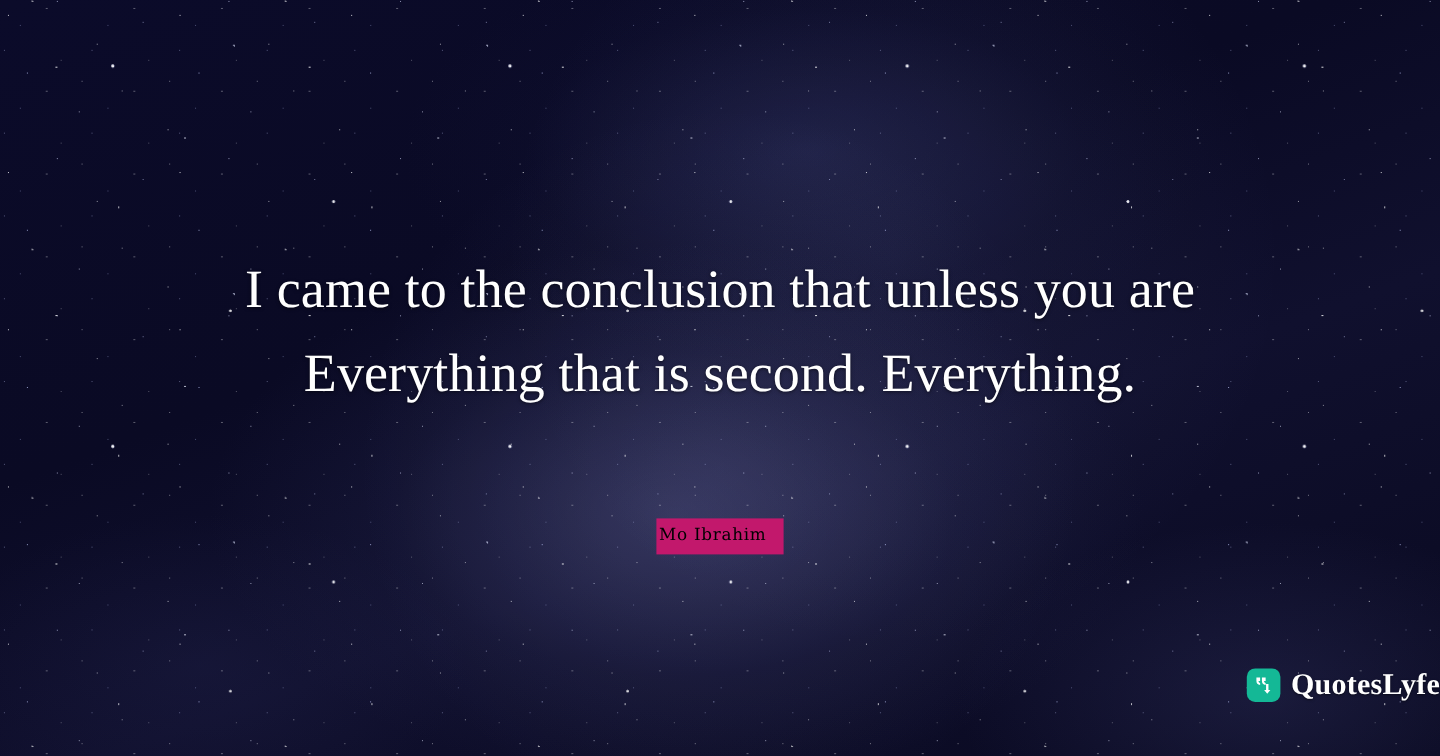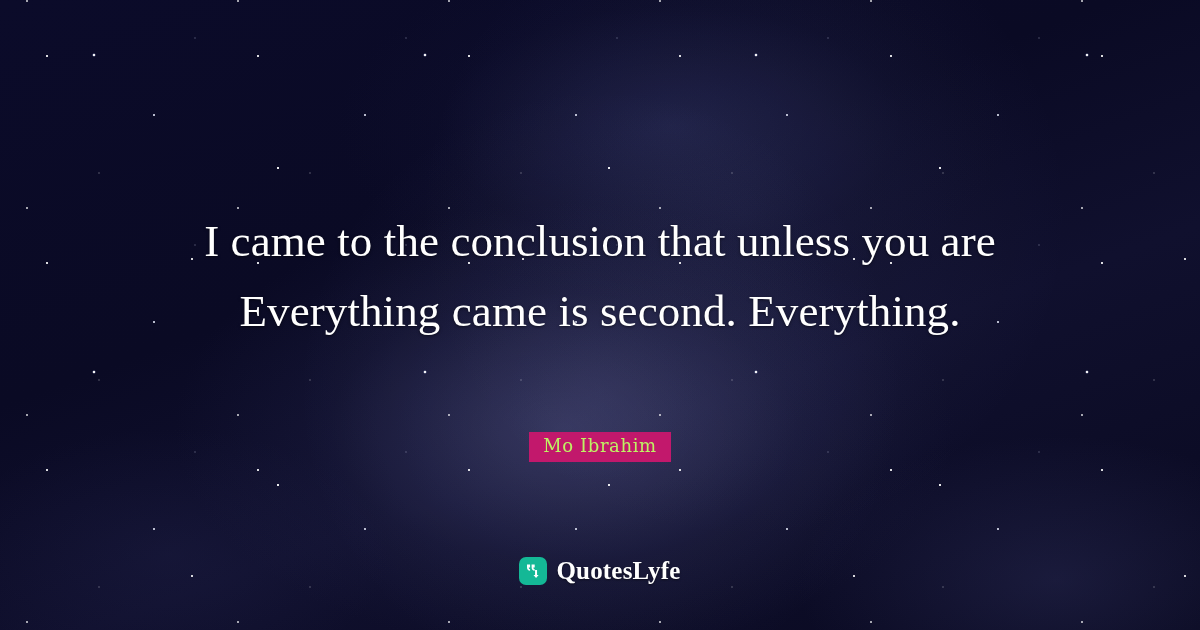--- a/index.html
+++ b/index.html
@@ -126,39 +126,39 @@
     position: absolute;
     left: 0;
     right: 0;
     top: 432px;
     display: flex;
     justify-content: center;
   }
   .author-badge {
     display: inline-block;
     background: #c2186c;
-    color: #bef264;
+    color: #000000;
     font-family: "DejaVu Serif", serif;
-    font-size: 18px;
+    font-size: 14px;
     font-weight: 400;
     letter-spacing: 0.6px;
-    padding: 4px 14px 6px 14px;
+    padding: 4px 14px 6px 2px;
     line-height: 20px;
     white-space: nowrap;
   }
 
   
   .brand {
     position: absolute;
     left: 0;
     right: 0;
     top: 557px;
     display: flex;
     align-items: center;
-    justify-content: center;
+    justify-content: flex-end;
     gap: 9px;
   }
   .brand-mark {
     width: 28px;
     height: 28px;
     border-radius: 7px;
     background: #14b896;
     display: flex;
     align-items: center;
     justify-content: center;
@@ -185,21 +185,21 @@
   <div class="sky-haze"></div>
   <div class="stars stars-dense"></div>
   <div class="stars stars-sm"></div>
   <div class="stars stars-md"></div>
   <div class="stars stars-lg"></div>
 
   <div class="content">
 
     <div class="quote-block">
       <span class="quote-line">I came to the conclusion that unless you are</span>
-      <span class="quote-line">Everything came is second. Everything.</span>
+      <span class="quote-line">Everything that is second. Everything.</span>
     </div>
 
     <div class="author-badge-wrap">
       <span class="author-badge">Mo Ibrahim</span>
     </div>
 
     <div class="brand">
       <span class="brand-mark">
         <svg width="20" height="20" viewBox="0 0 20 20" aria-hidden="true">
           <path d="M4.0 3.6 h3.1 v3.0 h-1.3 c0 0.95 0.42 1.5 1.3 1.66 v1.5 c-2.1 -0.15 -3.1 -1.42 -3.1 -3.5 z" fill="#ffffff"></path>

